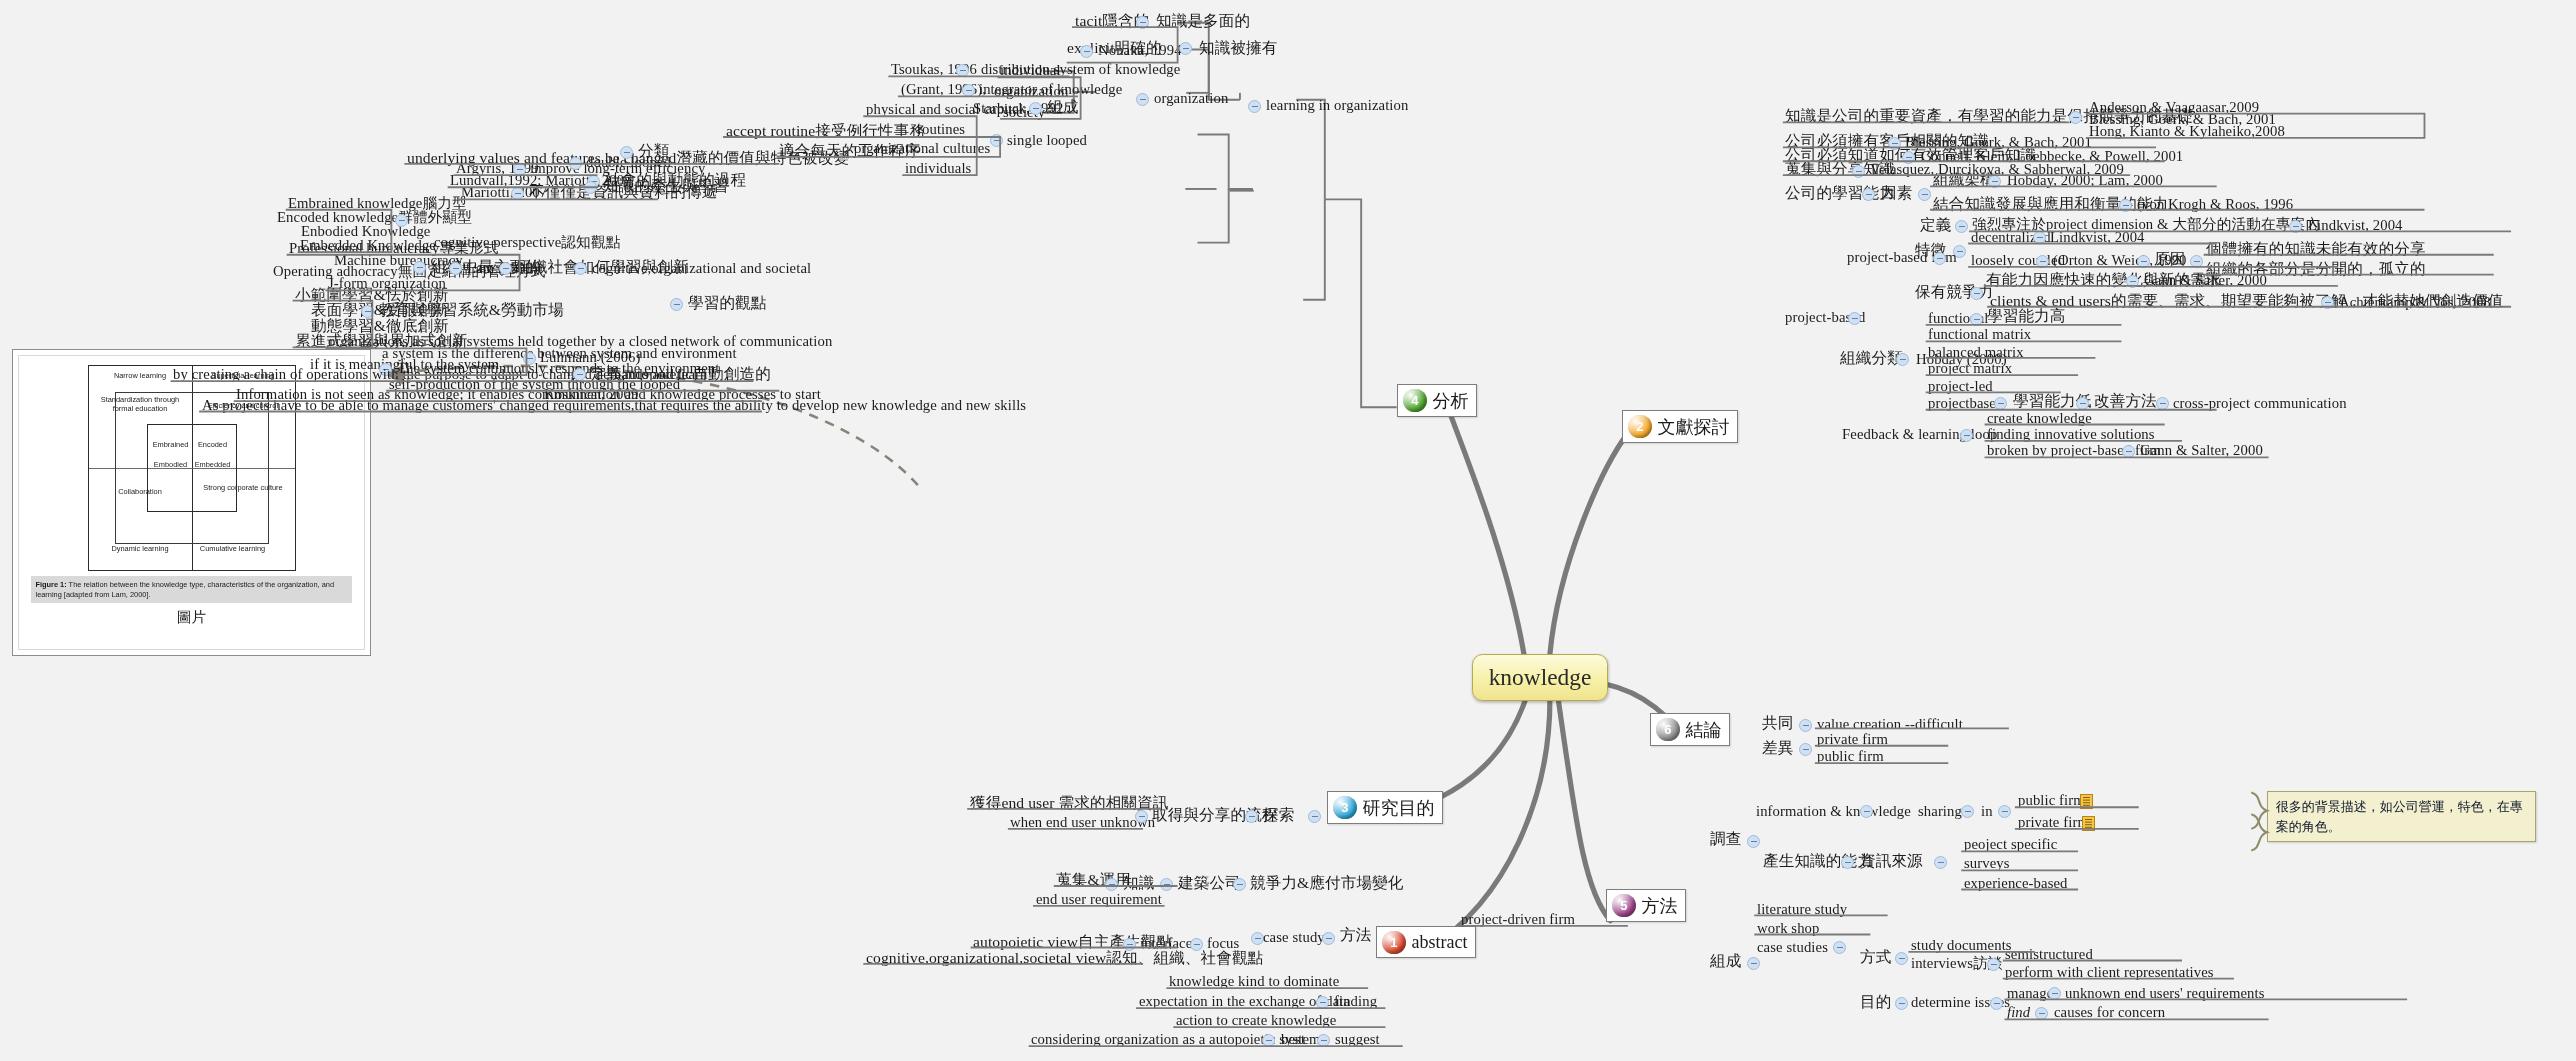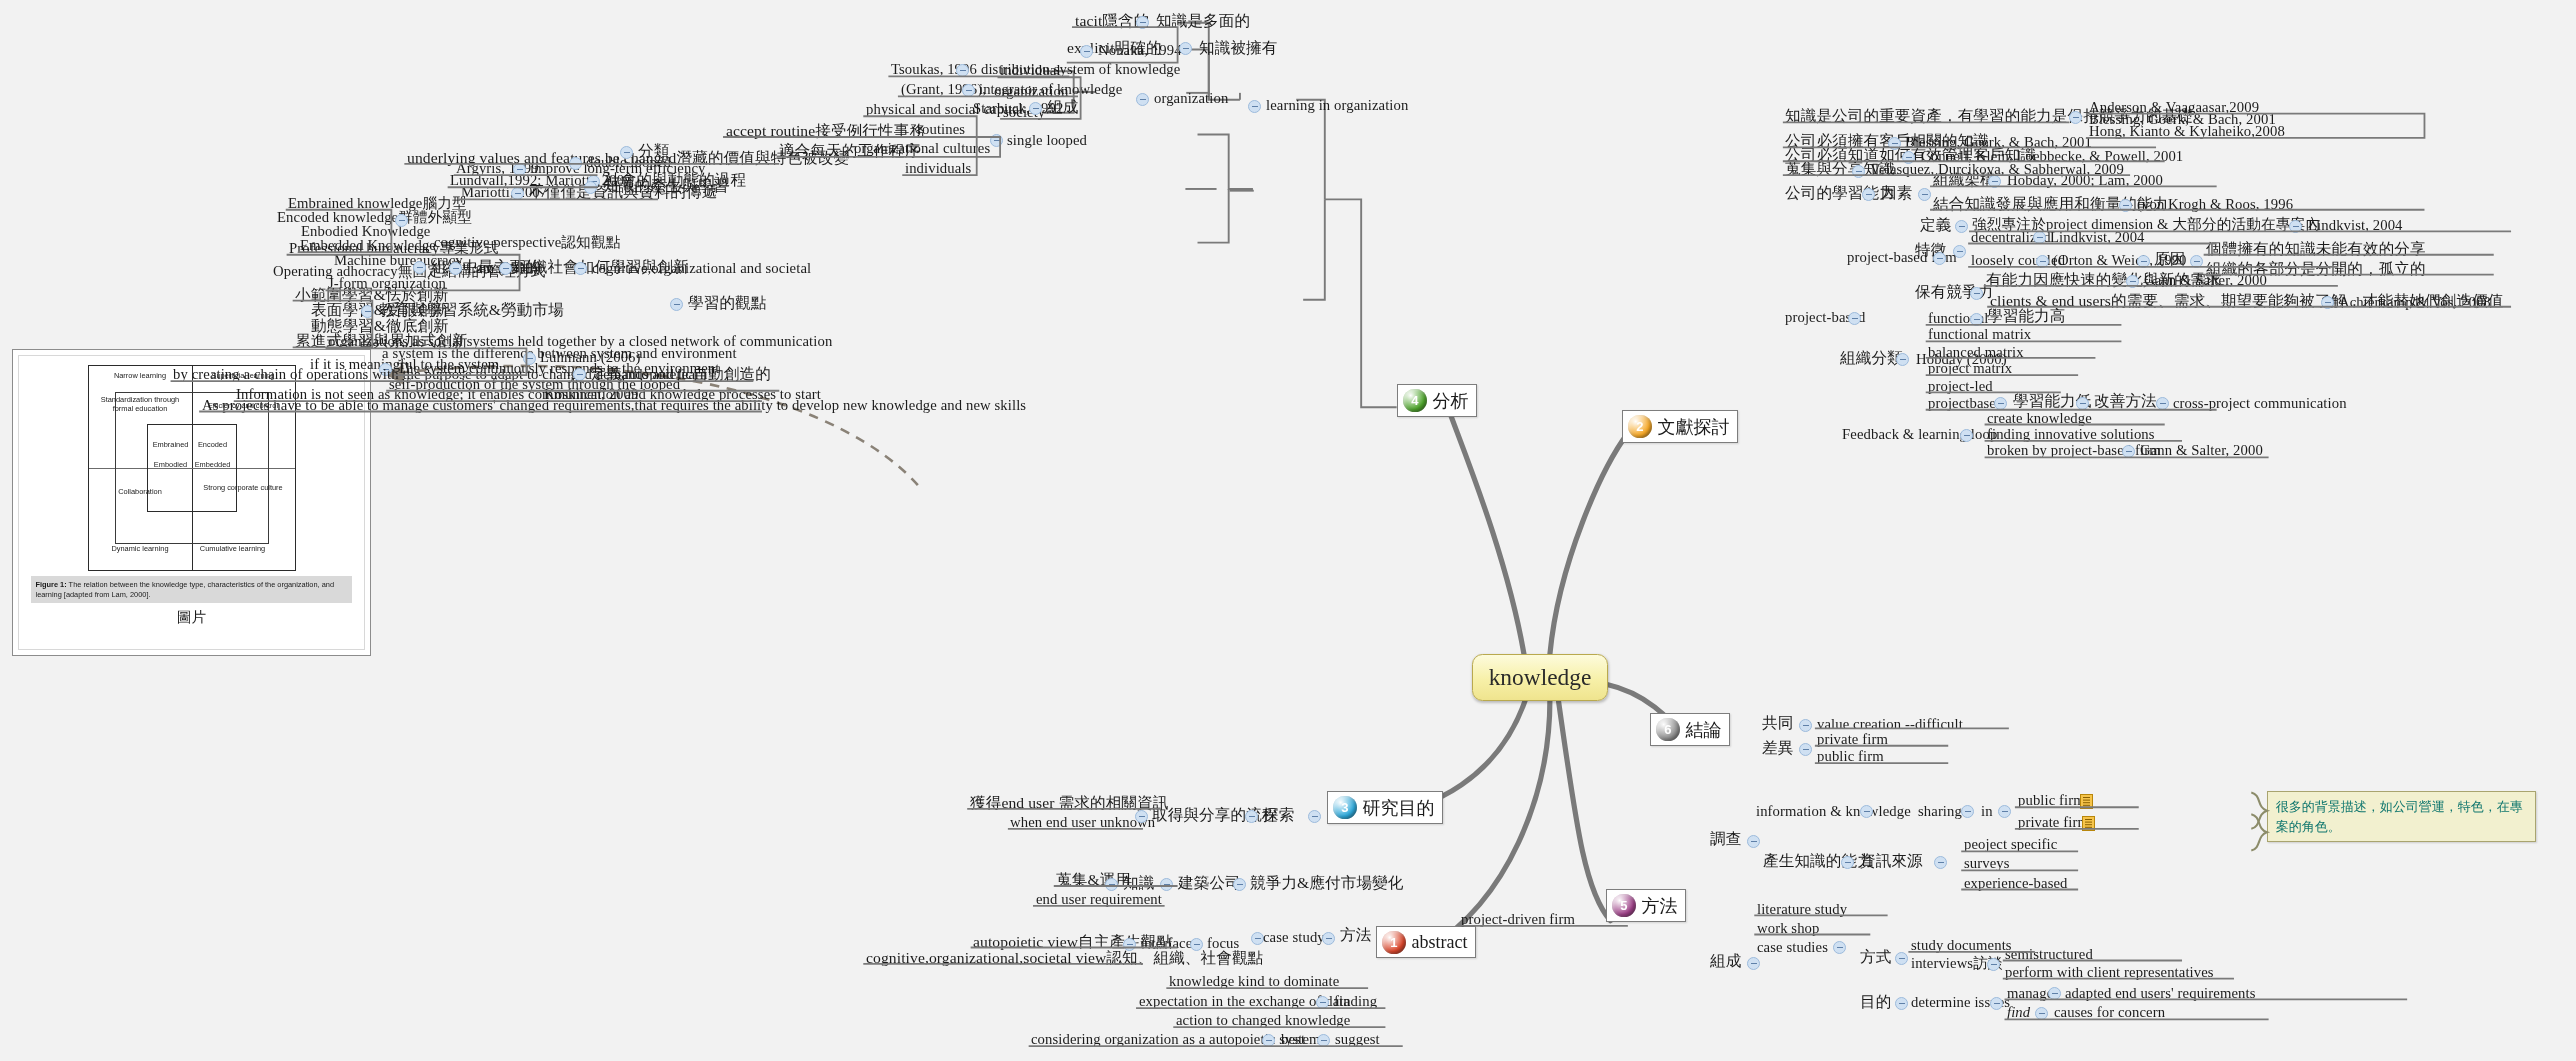--- a/index.html
+++ b/index.html
@@ -32,21 +32,21 @@
          box-shadow:0.9px 0.9px 1.7px rgba(0,0,0,.13);}
   .topic .lbl{font-size:18px;color:#1b1b1b;}
   .badge{width:23.4px;height:23.4px;border-radius:50%;flex:0 0 23.4px;
          display:flex;align-items:center;justify-content:center;
          color:#fff;font-weight:bold;font-size:13px;
          font-family:"Liberation Sans",sans-serif;
          box-shadow:inset -1.7px -1.7px 3.5px rgba(0,0,0,.3),inset 1.7px 1.7px 3.5px rgba(255,255,255,.55);}
 
   
   .note{position:absolute;background:#f2f0cf;border:0.9px solid #a9a46f;
-        padding:5.2px 7.8px;font-size:13px;line-height:1.5;color:#0f766e;
+        padding:5.2px 7.8px;font-size:13px;line-height:1.5;color:#0f172a;
         box-shadow:0.9px 0.9px 1.7px rgba(0,0,0,.15);}
   .noteicon{display:inline-block;width:11.3px;height:13px;background:#f6c44a;
             border:0.9px solid #b8860b;vertical-align:-1.7px;position:relative;}
   .noteicon:after{content:"";position:absolute;left:1.7px;top:1.7px;width:7px;height:0.9px;
             background:#8a6000;box-shadow:0 2.6px 0 #8a6000,0 5.2px 0 #8a6000,0 7.8px 0 #8a6000;}
 
   
   .figpanel{position:absolute;left:12px;top:349px;width:359px;height:307px;
             background:#fff;border:1.7px solid #8c8c8c;padding:5.2px;box-sizing:border-box;}
   .figinner{border:0.9px solid #d8d8d8;height:100%;box-sizing:border-box;padding:8.7px 12px;
@@ -412,21 +412,21 @@
 <div class="tog" style="left:1987px;top:958px;"></div>
 <div class="n" style="left:2005px;top:946px;">semistructured</div>
 <div class="n" style="left:2005px;top:964px;">perform with client representatives</div>
 
 <div class="n cn" style="left:1860px;top:993px;">目的</div>
 <div class="tog" style="left:1895px;top:997px;"></div>
 <div class="n" style="left:1911px;top:994px;">determine issues</div>
 <div class="tog" style="left:1990px;top:997px;"></div>
 <div class="n" style="left:2007px;top:985px;">manage</div>
 <div class="tog" style="left:2048px;top:987px;"></div>
-<div class="n" style="left:2065px;top:985px;">adapted end users' requirements</div>
+<div class="n" style="left:2065px;top:985px;">unknown end users' requirements</div>
 <div class="n" style="left:2007px;top:1004px;font-style:italic;">find</div>
 <div class="tog" style="left:2035px;top:1007px;"></div>
 <div class="n" style="left:2054px;top:1004px;">causes for concern</div>
 
 <div class="n cn" style="left:1056px;top:871px;">蒐集&amp;運用</div>
 <div class="n" style="left:1036px;top:891px;">end user requirement</div>
 <div class="tog" style="left:1105px;top:878px;"></div>
 <div class="n cn" style="left:1123px;top:874px;">知識</div>
 <div class="tog" style="left:1160px;top:878px;"></div>
 <div class="n cn" style="left:1178px;top:874px;">建築公司</div>
@@ -440,21 +440,21 @@
 <div class="n" style="left:1140px;top:935px;">interface</div>
 <div class="tog" style="left:1190px;top:938px;"></div>
 <div class="n" style="left:1207px;top:935px;">focus</div>
 <div class="tog" style="left:1251px;top:932px;"></div>
 <div class="n" style="left:1263px;top:929px;">case study</div>
 <div class="tog" style="left:1322px;top:932px;"></div>
 <div class="n cn" style="left:1340px;top:926px;">方法</div>
 
 <div class="n" style="left:1169px;top:973px;">knowledge kind to dominate</div>
 <div class="n" style="left:1139px;top:993px;">expectation in the exchange of data</div>
-<div class="n" style="left:1176px;top:1012px;">action to changed knowledge</div>
+<div class="n" style="left:1176px;top:1012px;">action to create knowledge</div>
 <div class="tog" style="left:1316px;top:996px;"></div>
 <div class="n" style="left:1334px;top:993px;">finding</div>
 <div class="n" style="left:1031px;top:1031px;">considering organization as a autopoietic system</div>
 <div class="tog" style="left:1262px;top:1034px;"></div>
 <div class="n" style="left:1281px;top:1031px;">best</div>
 <div class="tog" style="left:1317px;top:1034px;"></div>
 <div class="n" style="left:1335px;top:1031px;">suggest</div>
 
 <svg class="links" viewBox="0 0 2975 1226">
   <g stroke="#7a7a7a" stroke-width="2.1" fill="none">

